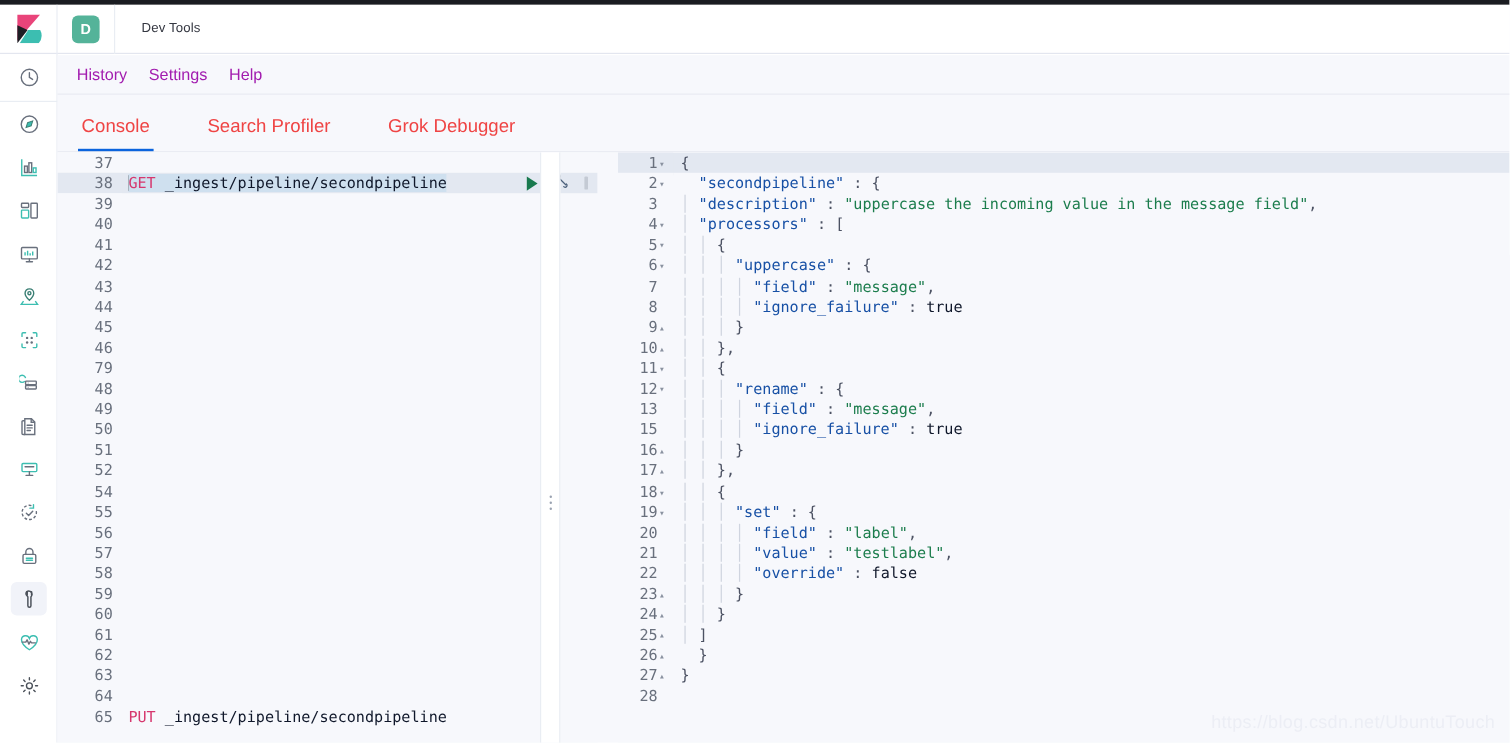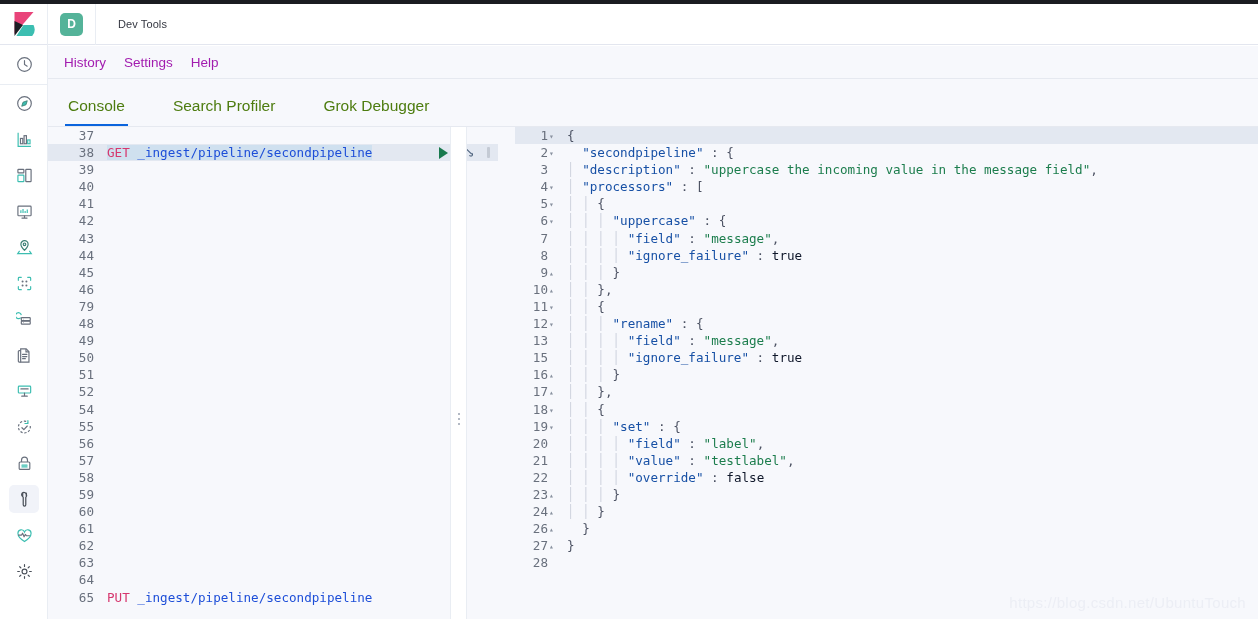--- a/index.html
+++ b/index.html
@@ -63,21 +63,21 @@
   .subbar-link:first-child { margin-left: 16px; }
 
   
   .tabs {
     position: absolute; top: 79px; left: 48px; width: 1210px; height: 48px;
     background: #f7f8fc;
     border-bottom: 1px solid #e6e9f0;
     display: flex; align-items: flex-end;
   }
   .tab {
-    font-size: 15.5px; color: #4d7c0f;
+    font-size: 15.5px; color: #ef4444;
     padding: 0 0 11px 0; margin-left: 0; cursor: pointer;
     position: relative; white-space: nowrap;
   }
   .tab + .tab { margin-left: 48px; }
   .tabs .tab:first-child { margin-left: 20px; }
   .tab.active::after {
     content: ""; position: absolute; left: -3px; right: -3px; bottom: 0;
     height: 2px; background: #0b64dd;
   }
 
@@ -139,21 +139,21 @@
     position: relative;
   }
   .pane-left .code-body { padding-left: 5px; }
 
   .row-hl { background: #e3e8f1; }
   .row-hl .gutter { background: #e3e8f1; }
 
   
   .sel { background: #cfe0ef; }
   .tok-method { color: #d6376e; }
-  .tok-path   { color: #1d4ed8; }
+  .tok-path   { color: #0f172a; }
   .caret {
     display: inline-block; width: 1px; height: 13px;
     background: #1a1c21; vertical-align: -2px;
     margin-right: -1px;
   }
 
   .line-actions {
     position: absolute; right: 8px; top: 0; height: 17.1px;
     display: flex; align-items: center; gap: 12px;
   }
@@ -445,20 +445,21 @@
           <div class="code-row"><span class="gutter">15<span class="fold"></span></span><span class="code-body"><span class="j-indent">│ </span><span class="j-indent">│ </span><span class="j-indent">│ </span><span class="j-indent">│ </span><span class="j-key">"ignore_failure"</span> <span class="j-punct">:</span> <span class="j-bool">true</span></span></div>
           <div class="code-row"><span class="gutter">16<span class="fold">▴</span></span><span class="code-body"><span class="j-indent">│ </span><span class="j-indent">│ </span><span class="j-indent">│ </span><span class="j-punct">}</span></span></div>
           <div class="code-row"><span class="gutter">17<span class="fold">▴</span></span><span class="code-body"><span class="j-indent">│ </span><span class="j-indent">│ </span><span class="j-punct">}</span><span class="j-punct">,</span></span></div>
           <div class="code-row"><span class="gutter">18<span class="fold">▾</span></span><span class="code-body"><span class="j-indent">│ </span><span class="j-indent">│ </span><span class="j-punct">{</span></span></div>
           <div class="code-row"><span class="gutter">19<span class="fold">▾</span></span><span class="code-body"><span class="j-indent">│ </span><span class="j-indent">│ </span><span class="j-indent">│ </span><span class="j-key">"set"</span> <span class="j-punct">:</span> <span class="j-punct">{</span></span></div>
           <div class="code-row"><span class="gutter">20<span class="fold"></span></span><span class="code-body"><span class="j-indent">│ </span><span class="j-indent">│ </span><span class="j-indent">│ </span><span class="j-indent">│ </span><span class="j-key">"field"</span> <span class="j-punct">:</span> <span class="j-str">"label"</span><span class="j-punct">,</span></span></div>
           <div class="code-row"><span class="gutter">21<span class="fold"></span></span><span class="code-body"><span class="j-indent">│ </span><span class="j-indent">│ </span><span class="j-indent">│ </span><span class="j-indent">│ </span><span class="j-key">"value"</span> <span class="j-punct">:</span> <span class="j-str">"testlabel"</span><span class="j-punct">,</span></span></div>
           <div class="code-row"><span class="gutter">22<span class="fold"></span></span><span class="code-body"><span class="j-indent">│ </span><span class="j-indent">│ </span><span class="j-indent">│ </span><span class="j-indent">│ </span><span class="j-key">"override"</span> <span class="j-punct">:</span> <span class="j-bool">false</span></span></div>
           <div class="code-row"><span class="gutter">23<span class="fold">▴</span></span><span class="code-body"><span class="j-indent">│ </span><span class="j-indent">│ </span><span class="j-indent">│ </span><span class="j-punct">}</span></span></div>
           <div class="code-row"><span class="gutter">24<span class="fold">▴</span></span><span class="code-body"><span class="j-indent">│ </span><span class="j-indent">│ </span><span class="j-punct">}</span></span></div>
+          <div class="code-row"><span class="gutter">25<span class="fold">▴</span></span><span class="code-body"><span class="j-indent">│ </span><span class="j-punct">]</span></span></div>
           <div class="code-row"><span class="gutter">26<span class="fold">▴</span></span><span class="code-body">  <span class="j-punct">}</span></span></div>
           <div class="code-row"><span class="gutter">27<span class="fold">▴</span></span><span class="code-body"><span class="j-punct">}</span></span></div>
           <div class="code-row"><span class="gutter">28<span class="fold"></span></span><span class="code-body"></span></div>
         </div>
     </div>
   </div>
 
   <div class="splitter">
     <div class="splitter-dots">
       <i></i>

